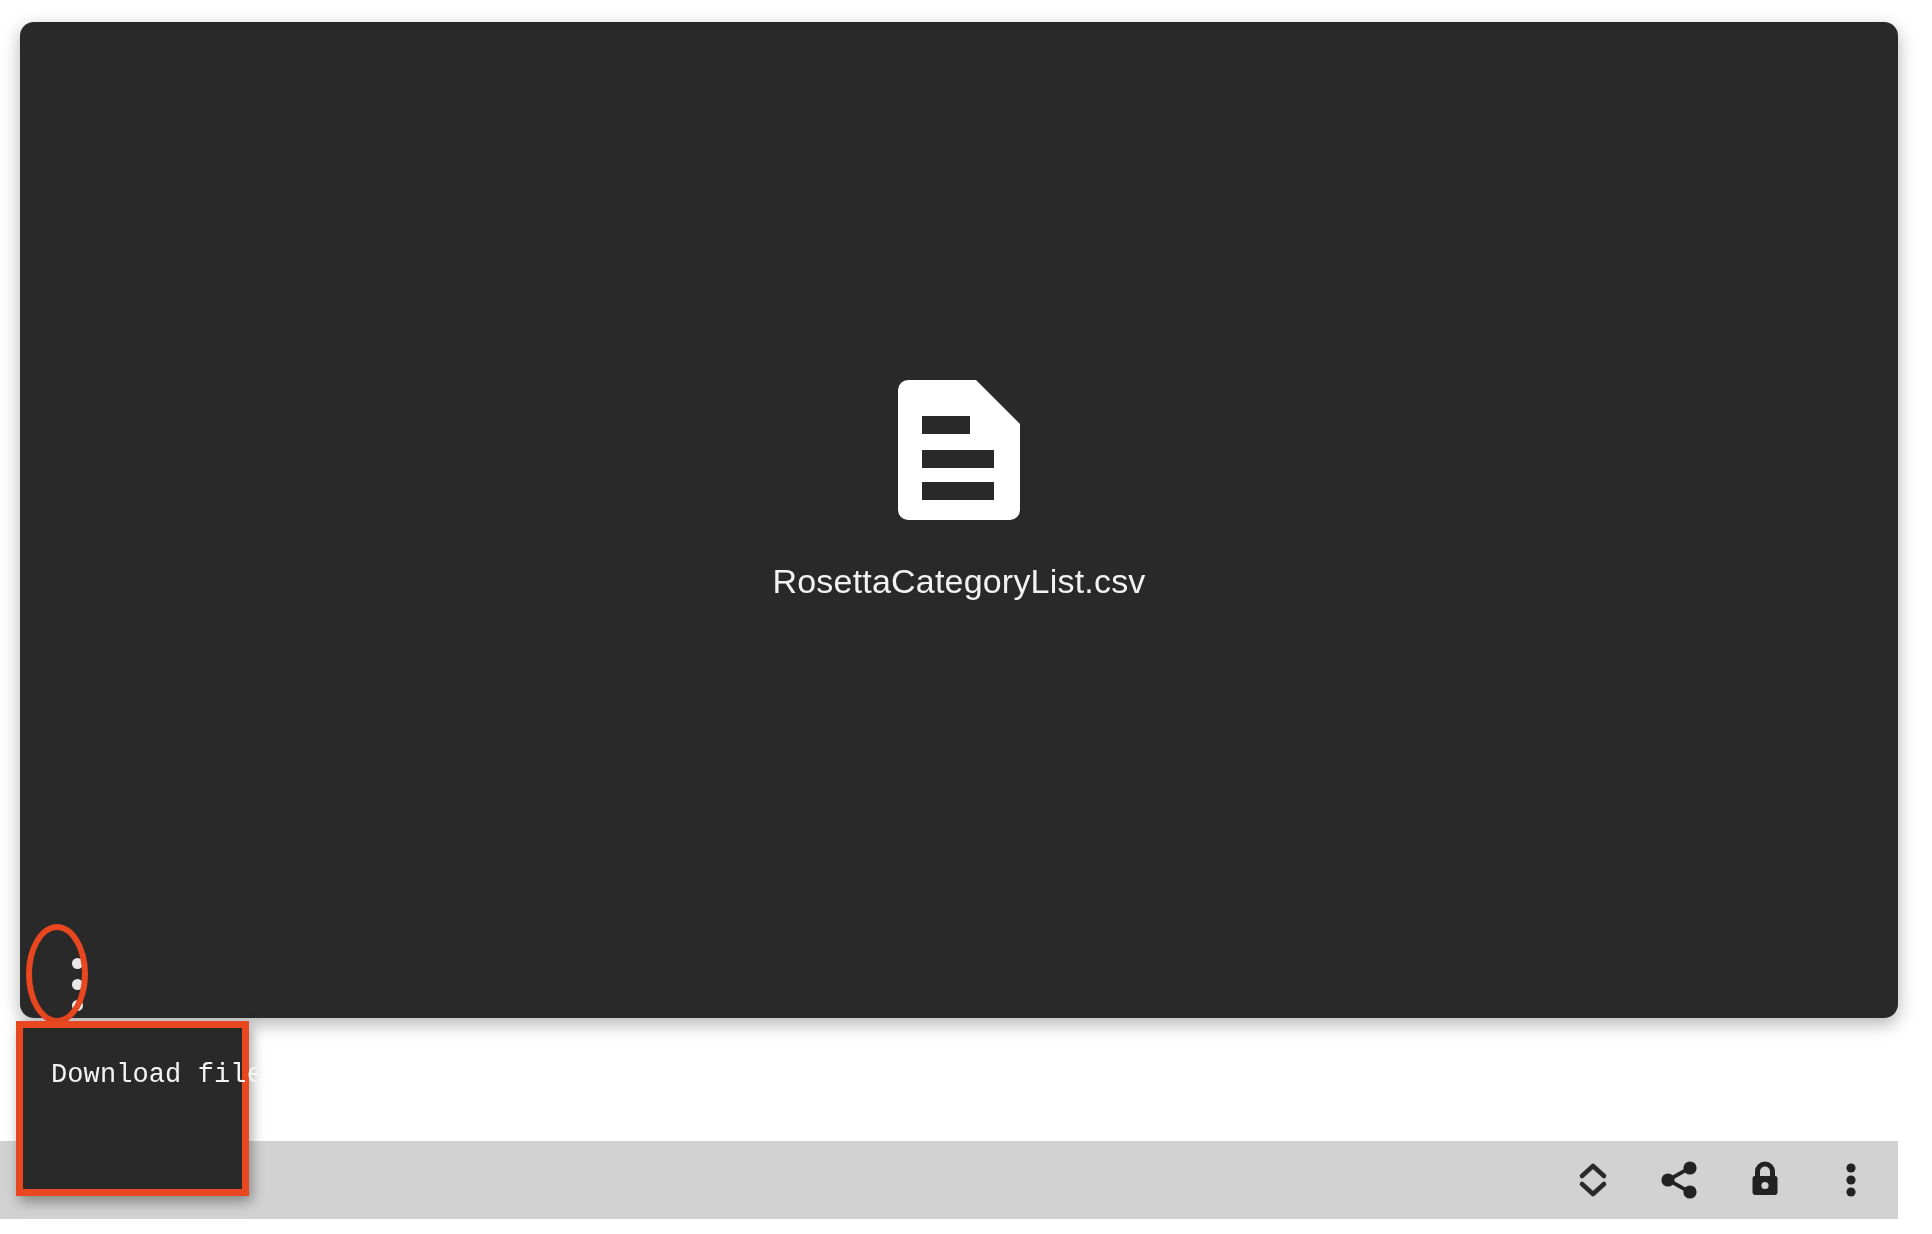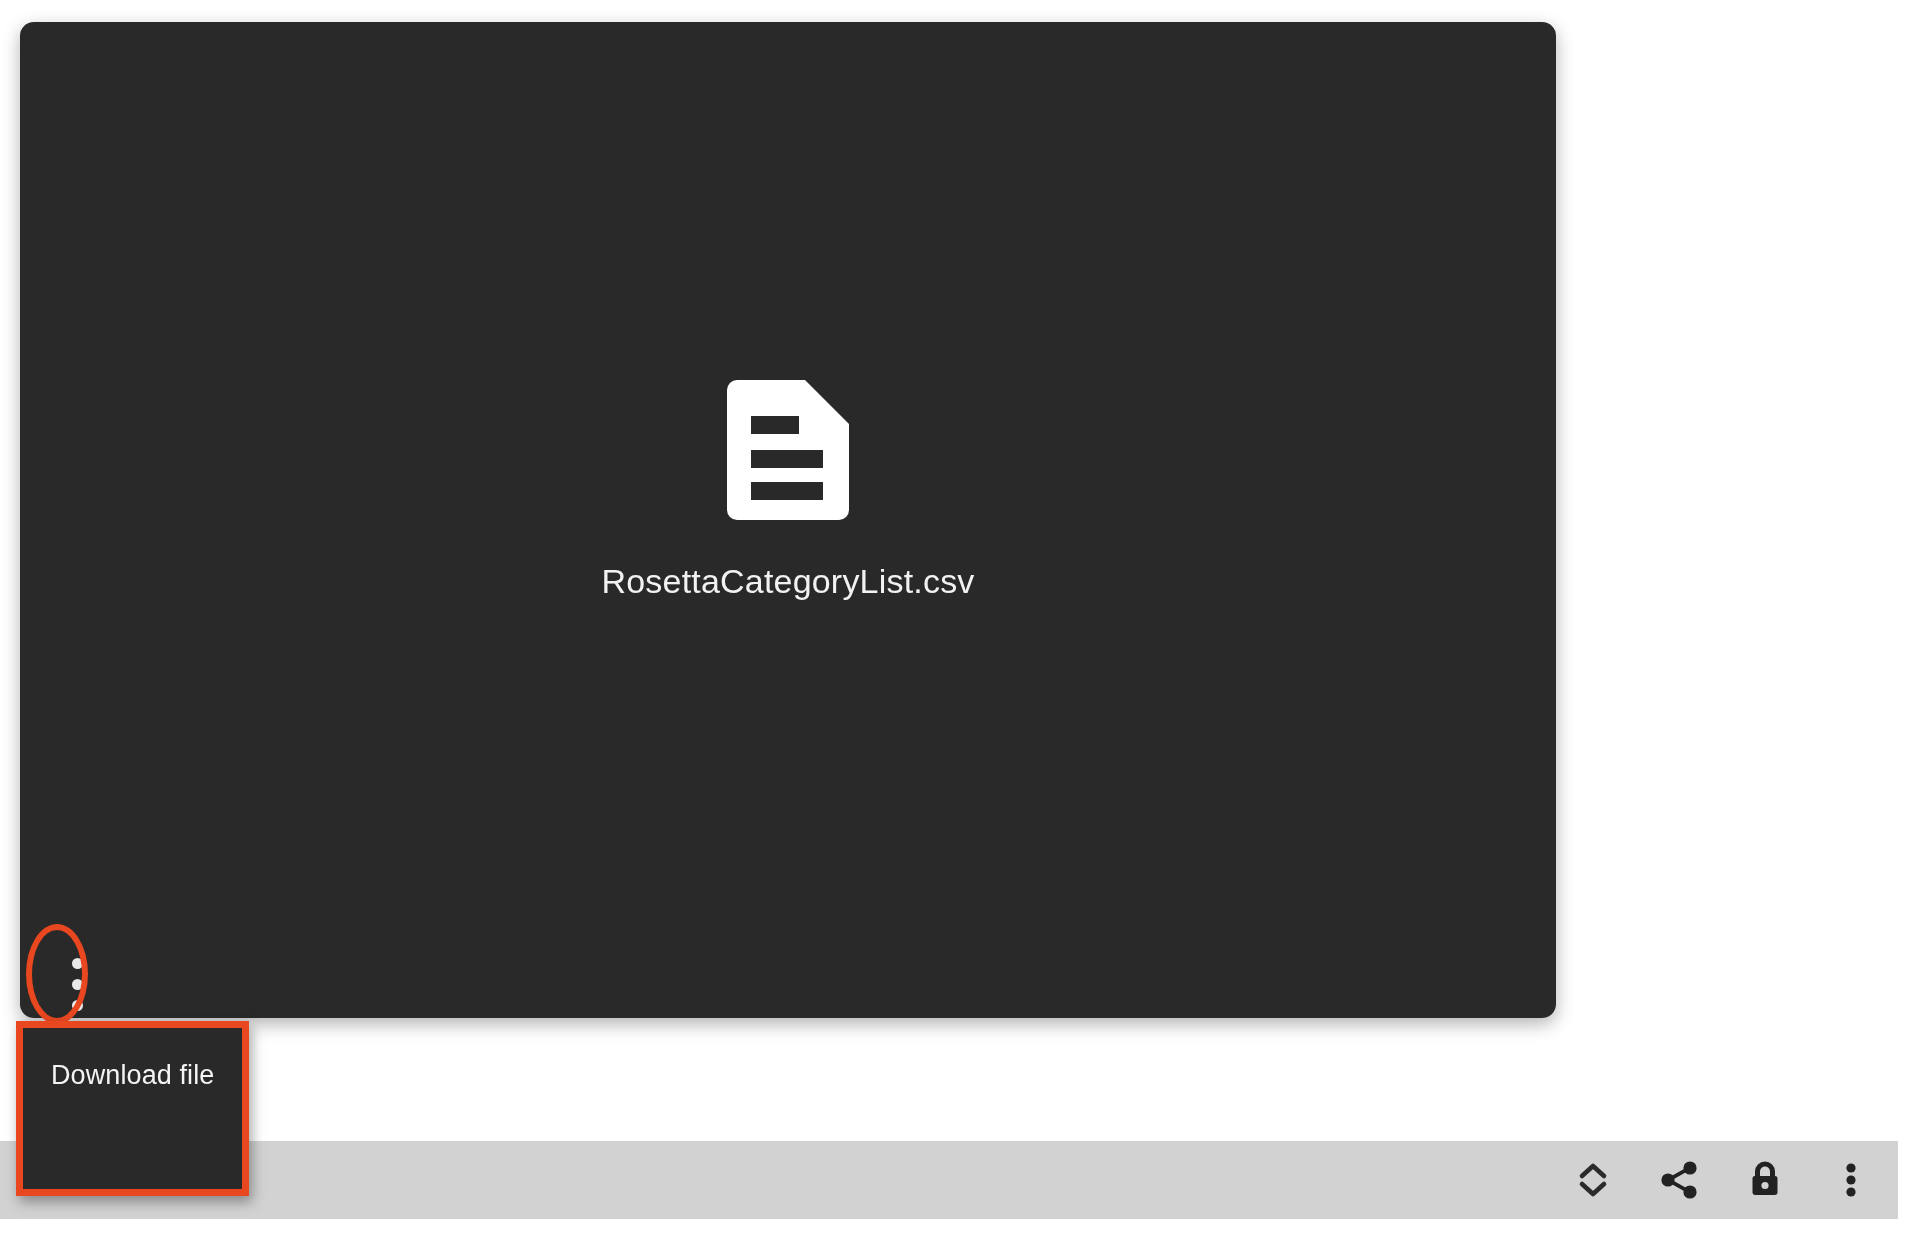--- a/index.html
+++ b/index.html
@@ -60,21 +60,21 @@
     justify-content: center;
     cursor: pointer;
   }
   .bar-icon svg { display: block; }
 
   
   .preview-card {
     position: absolute;
     left: 20px;
     top: 22px;
-    width: 1536px;
+    width: 1878px;
     height: 996px;
     background: #292929;
     border-radius: 14px;
     box-shadow: 0 6px 18px rgba(0,0,0,0.30);
     overflow: visible;
   }
   .preview-body {
     position: absolute;
     inset: 0;
     display: flex;
@@ -157,20 +157,21 @@
   .menu-item {
     height: 62px;
     display: flex;
     align-items: center;
     padding-left: 28px;
     color: #f4f4f4;
     font-size: 27px;
     letter-spacing: 0.1px;
     cursor: pointer;
     white-space: nowrap;
+    font-family: Liberation Mono, monospace;
   }
   .menu-item + .menu-item { margin-top: 33px; }
 </style>
 </head>
 <body>
 
 <div class="page-bg"></div>
 
 <div class="form-area">
   

